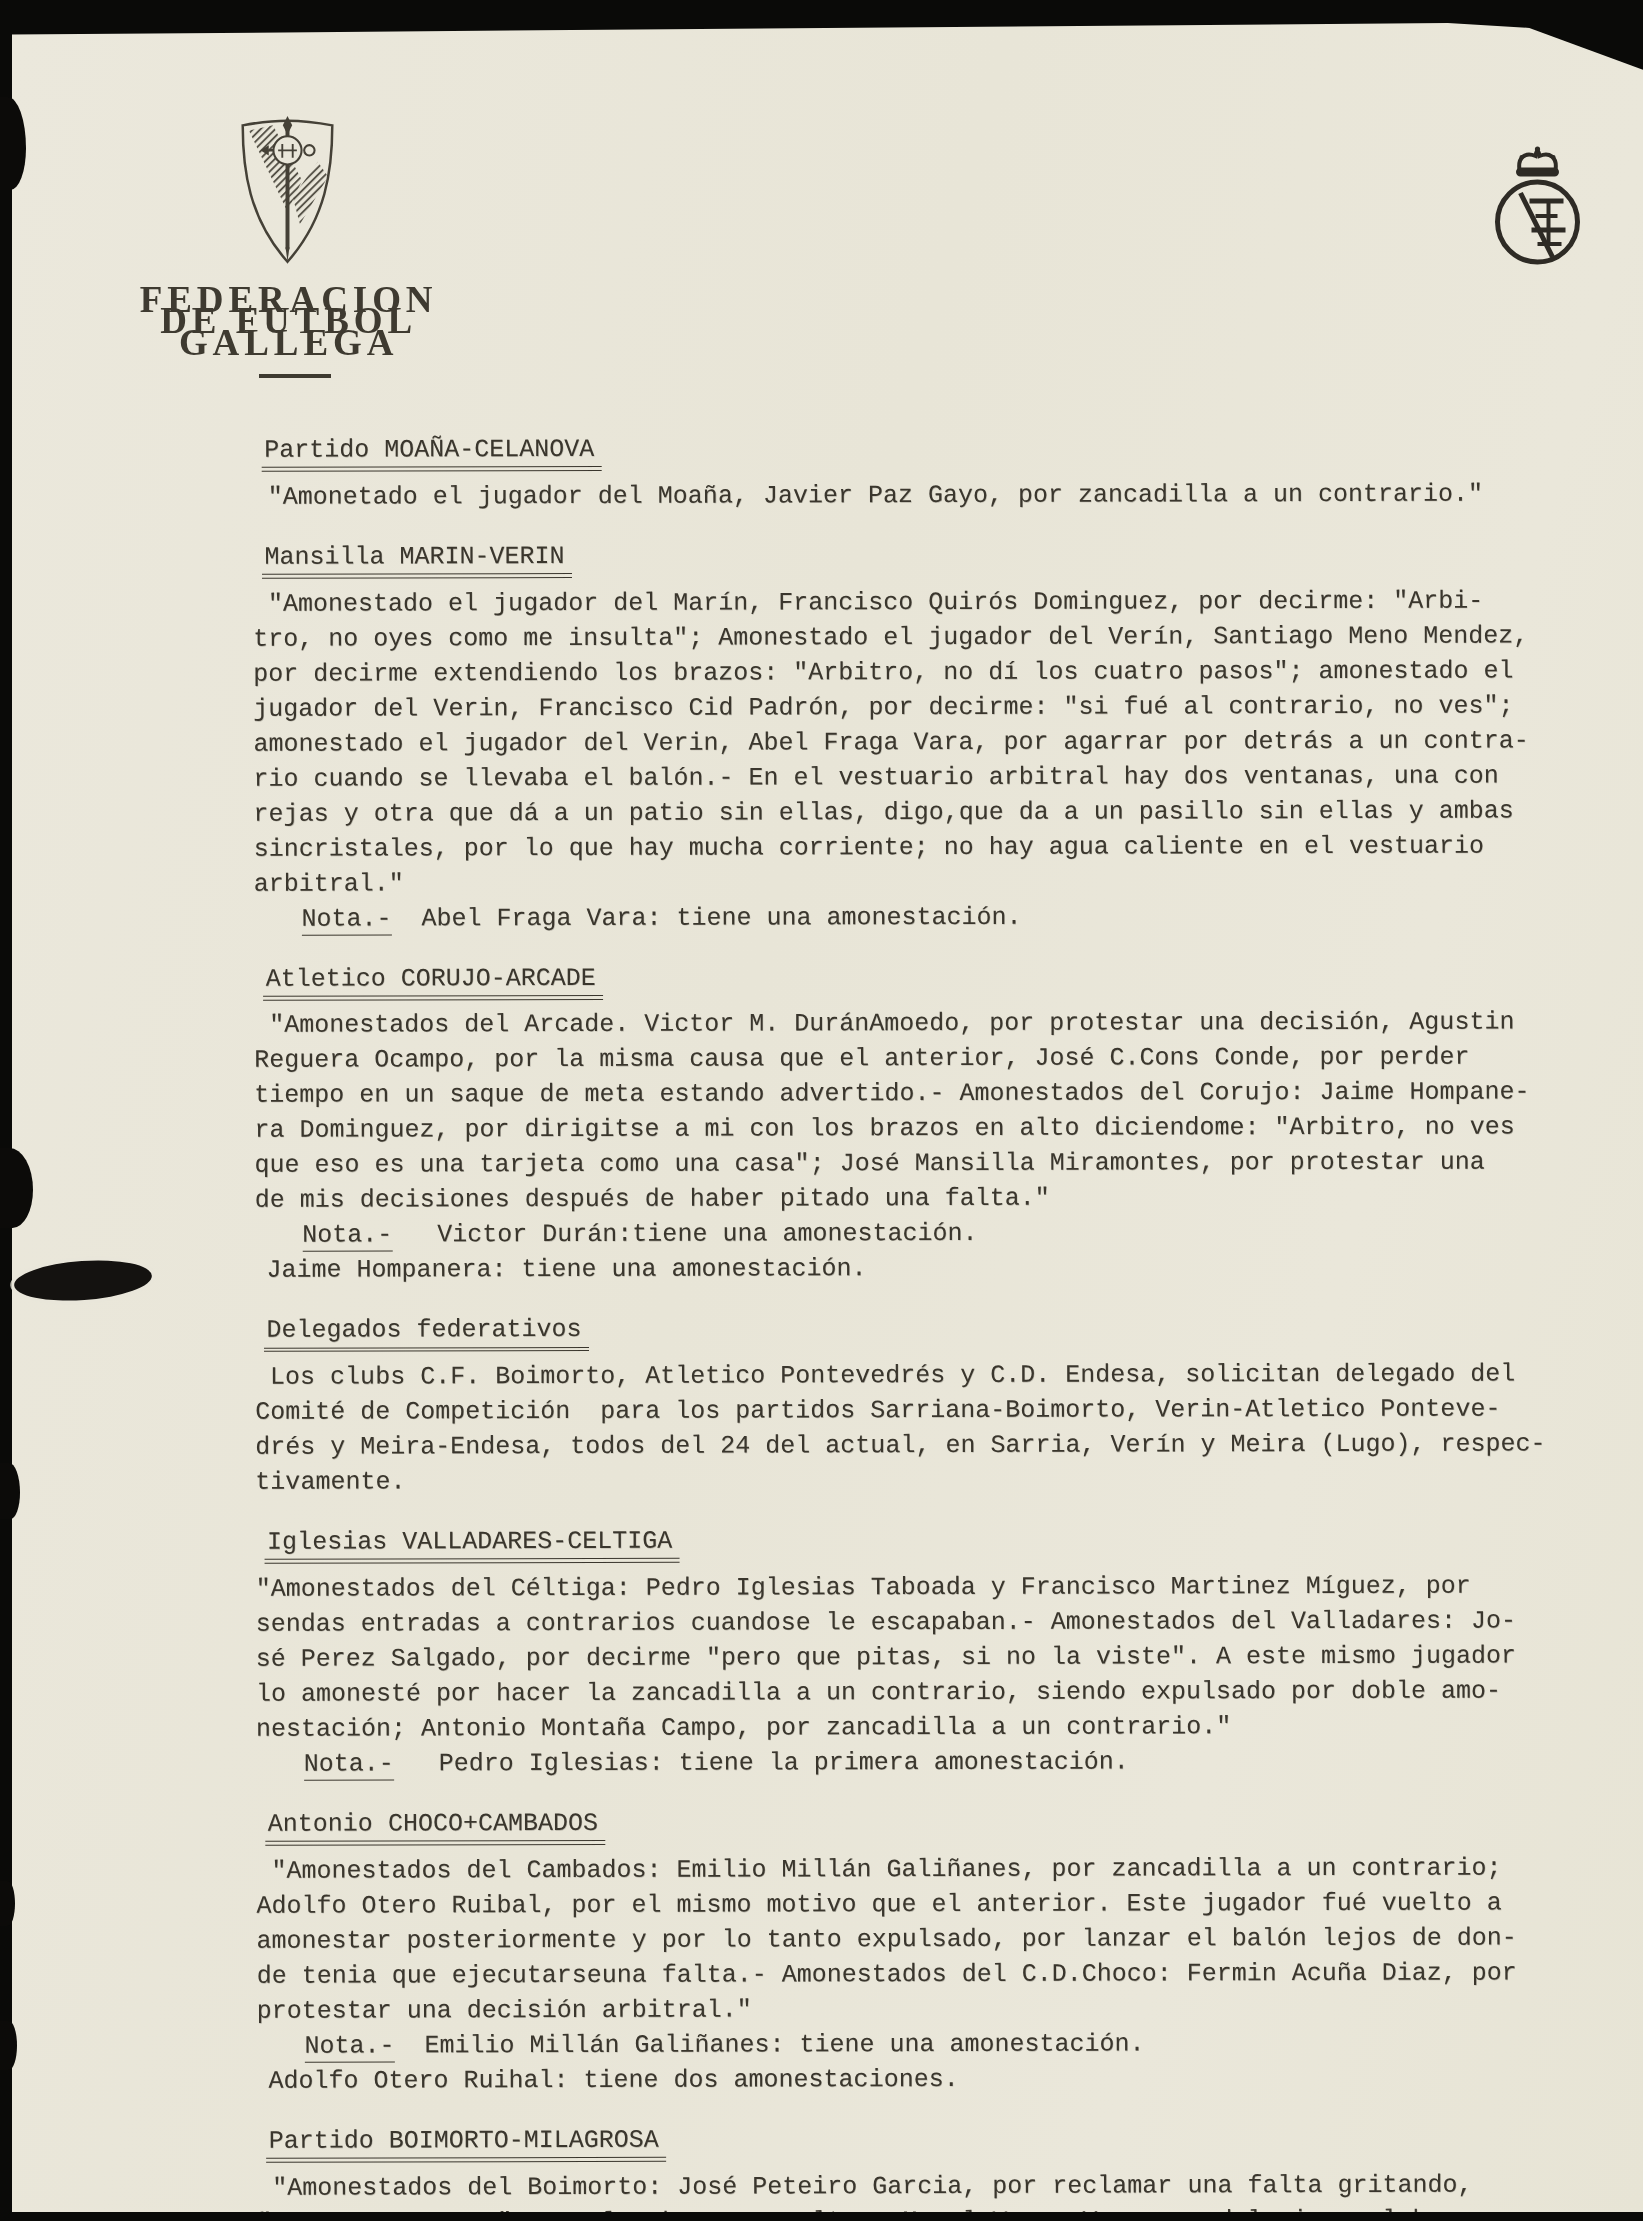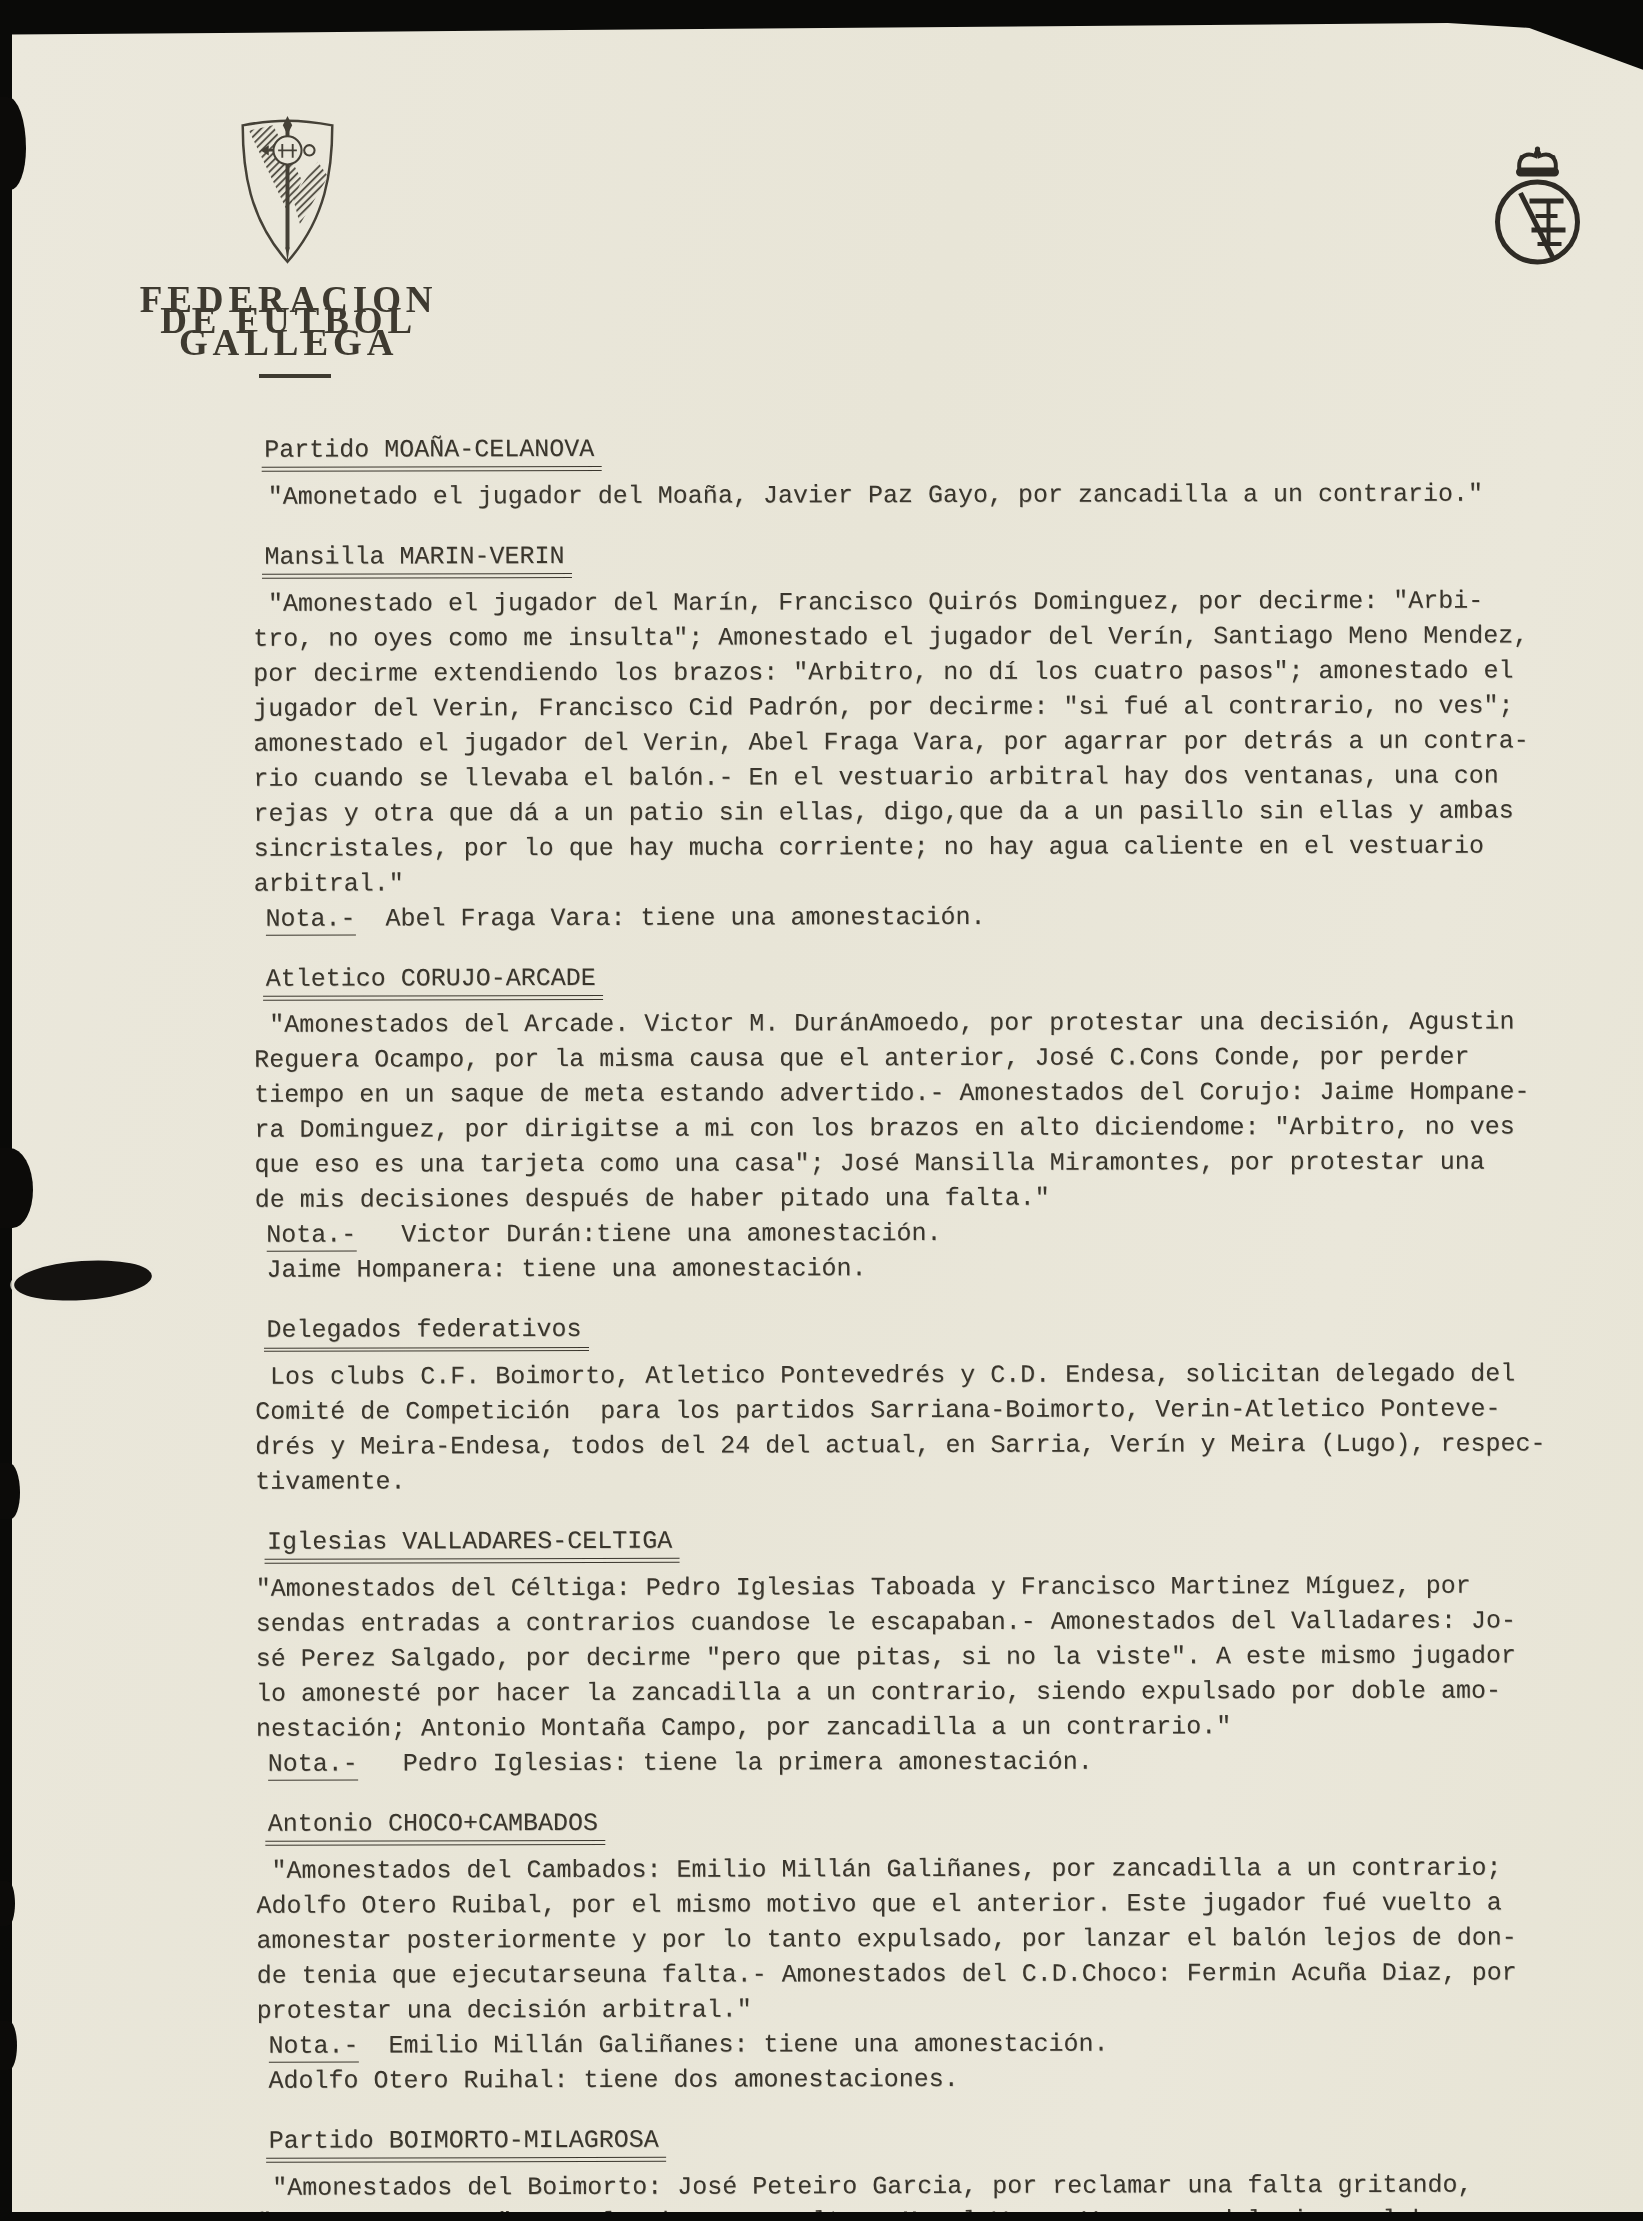--- a/index.html
+++ b/index.html
@@ -46,21 +46,21 @@
   }
   .section{margin:0 0 25px 0;}
   .heading{margin:0 0 7.8px 0;padding-left:11.6px;font-size:25px;font-weight:normal;display:block;}
   .heading .du{position:relative;display:inline-block;padding-bottom:4px;}
   .heading .du::after{
     content:"";position:absolute;left:-2.9px;right:-7.8px;bottom:0;height:2.9px;
     border-top:1.9px solid #3a362d;border-bottom:1.9px solid #3a362d;
   }
   .bodytext{margin:0;white-space:pre-wrap;word-break:break-word;}
   .note-row{padding-left:11.6px;white-space:pre-wrap;}
-  .note-label{border-bottom:1.9px solid #3a362d;padding-bottom:1px;}
+  .note-label{border-bottom:1.9px solid #3a362d;padding-bottom:1px;margin-left:36px;}
 </style>
 </head>
 <body>
 
 <div class="paper">
 
   <svg class="logo-left" viewBox="0 0 100 145">
     <defs>
       <pattern id="h1" width="5" height="5" patternUnits="userSpaceOnUse" patternTransform="rotate(45)">
         <line x1="1" y1="0" x2="1" y2="5" stroke="#49453b" stroke-width="1.7"></line>

